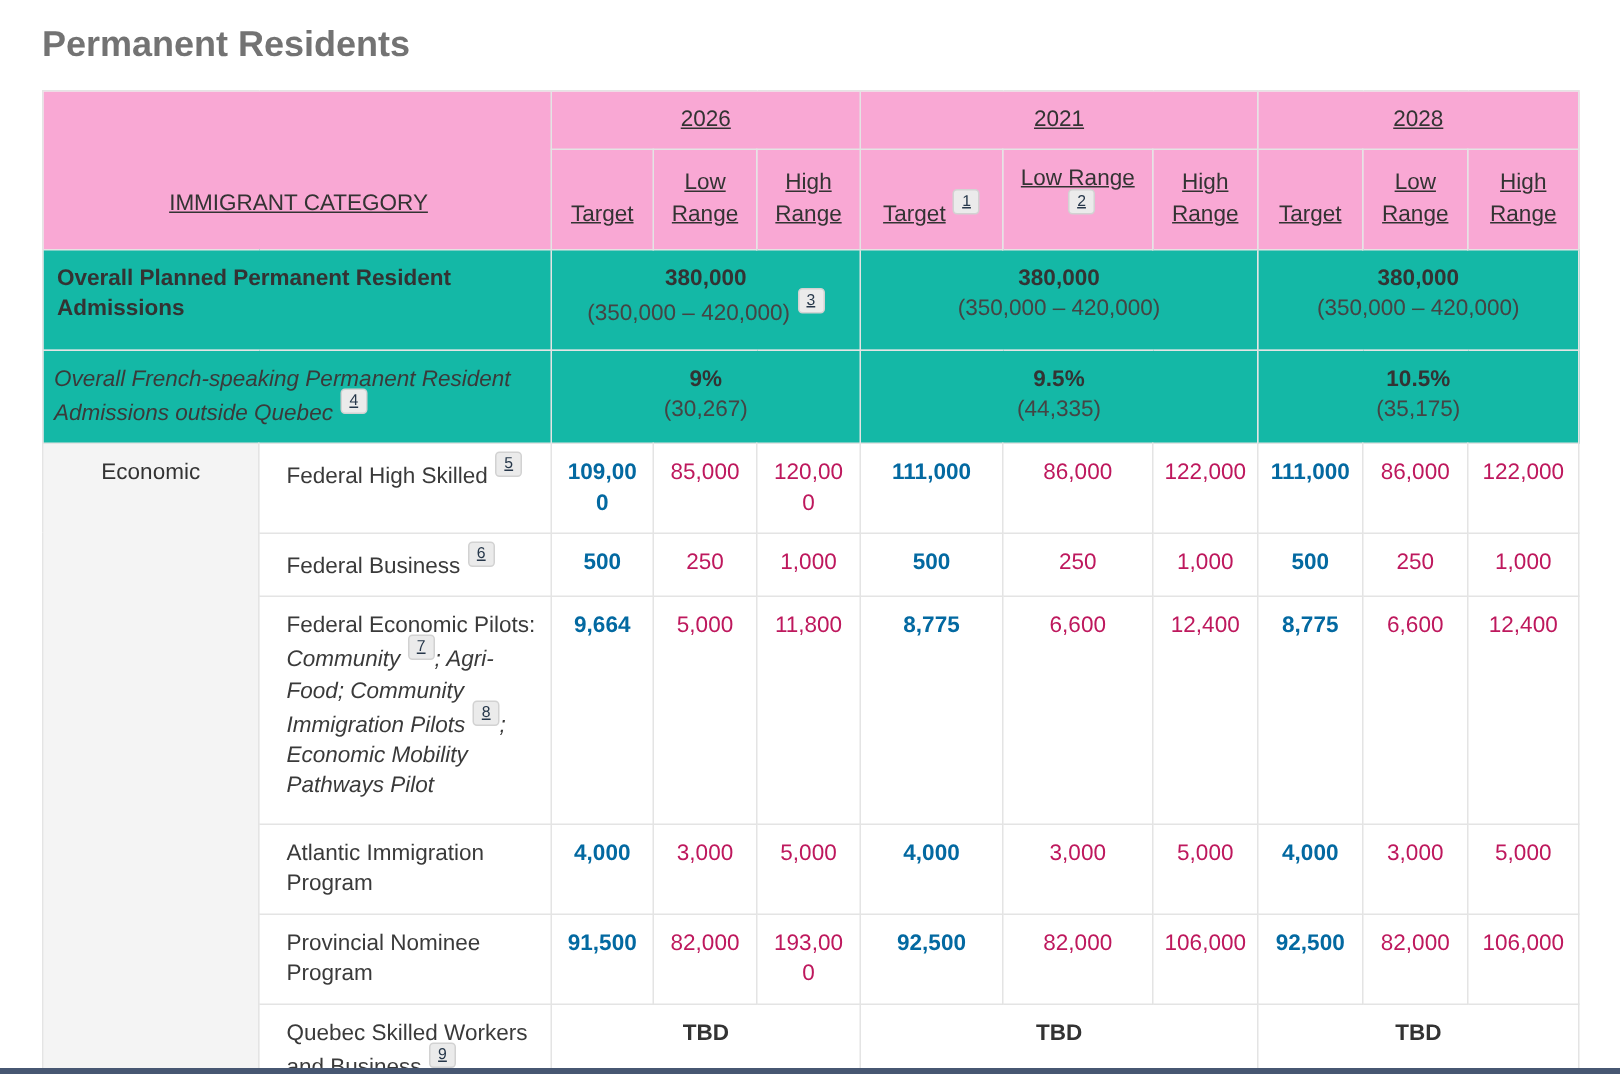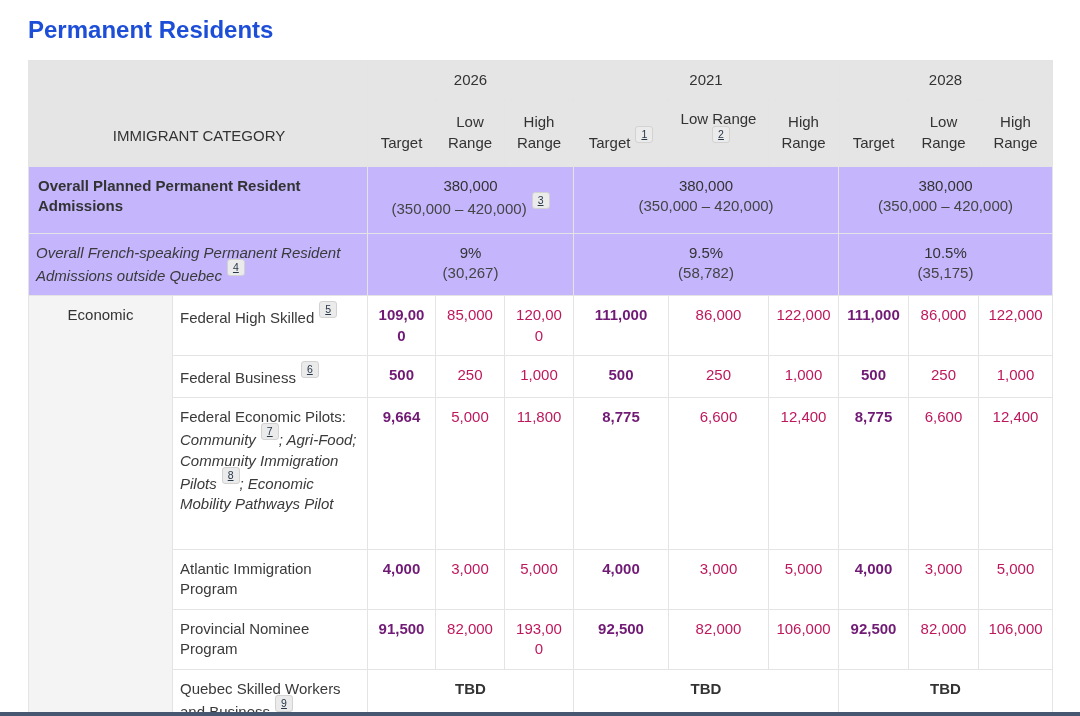--- a/index.html
+++ b/index.html
@@ -8,21 +8,21 @@
     position: relative;
     background: #ffffff;
     font-family: "Liberation Sans", "DejaVu Sans", sans-serif;
     color: #333;
   }
   h1.title {
     margin: 15px 0 0 28px;
     font-size: 24px;
     line-height: 30px;
     font-weight: 700;
-    color: #1d4ed8;
+    color: #737373;
   }
   table.levels {
     margin: 15px 0 0 28px;
     width: 1024px;
     table-layout: fixed;
     border-collapse: collapse;
     font-size: 15px;
     line-height: 1.35;
     color: #3a3a3a;
   }
@@ -38,52 +38,53 @@
   tr.r-year    { height: 36px; }
   tr.r-cols    { height: 62px; }
   tr.r-overall { height: 67px; }
   tr.r-french  { height: 53px; }
   tr.r-small   { height: 35px; }
   tr.r-pilots  { height: 152px; }
   tr.r-med     { height: 60px; }
   tr.r-quebec  { height: 63px; }
   
   .hdr {
-    background: #e5e5e5;
+    background: #f9a8d4;
     border-color: #f7f7f7;
     font-weight: 700;
     color: #333;
+    text-decoration: underline;
   }
   .hdr.year { vertical-align: middle; }
   .hdr.sub  { vertical-align: bottom; padding-bottom: 13px; }
   .hdr.cat  { vertical-align: bottom; padding: 9px 7px 20px 9px; text-align: center; }
   
   .band {
-    background: #c4b5fd;
+    background: #14b8a6;
     border-color: #e2e2e2;
     vertical-align: middle;
   }
   th.band.lbl-left  { text-align: left;  font-weight: 700; padding-left: 9px; color: #333; }
   th.band.lbl-right { text-align: left; font-weight: 400; font-style: italic; padding-right: 9px; }
-  .band .b { font-weight: 400; color: #333; }
+  .band .b { font-weight: 700; color: #333; }
   .band .sub { font-weight: 400; color: #444; }
   
   .econ {
     background: #f4f4f4;
     text-align: left;
     font-weight: 700;
     color: #333;
     padding: 10px 7px 9px 9px;
   }
   
-  td.lbl { text-align: left; padding-left: 7px; color: #3a3a3a; }
+  td.lbl { text-align: left; padding-left: 18px; color: #3a3a3a; }
   td.lbl .it { font-style: italic; }
   
   td.v { color: #be185d; }
-  td.v.t { font-weight: 700; color: #701a75; }
+  td.v.t { font-weight: 700; color: #0369a1; }
   td.v.tbd { font-weight: 700; color: #333; }
   
   sup.fn {
     display: inline-block;
     position: relative;
     top: -4px;
     margin-left: 5px;
     padding: 0 5px 1px 5px;
     font-size: 10.5px;
     line-height: 14px;
@@ -167,21 +168,21 @@
   <tr class="r-french">
     <th class="band lbl-right" colspan="2">
       <span>Overall French-speaking Permanent Resident Admissions outside Quebec</span><sup class="fn">4</sup>
     </th>
     <td class="band" colspan="3">
       <div class="b">9%</div>
       <div class="sub">(30,267)</div>
     </td>
     <td class="band" colspan="3">
       <div class="b">9.5%</div>
-      <div class="sub">(58,782)</div>
+      <div class="sub">(44,335)</div>
     </td>
     <td class="band" colspan="3">
       <div class="b">10.5%</div>
       <div class="sub">(35,175)</div>
     </td>
   </tr>
 
   <tr class="r-small">
     <th class="econ" rowspan="7">Economic</th>
     <td class="lbl">

